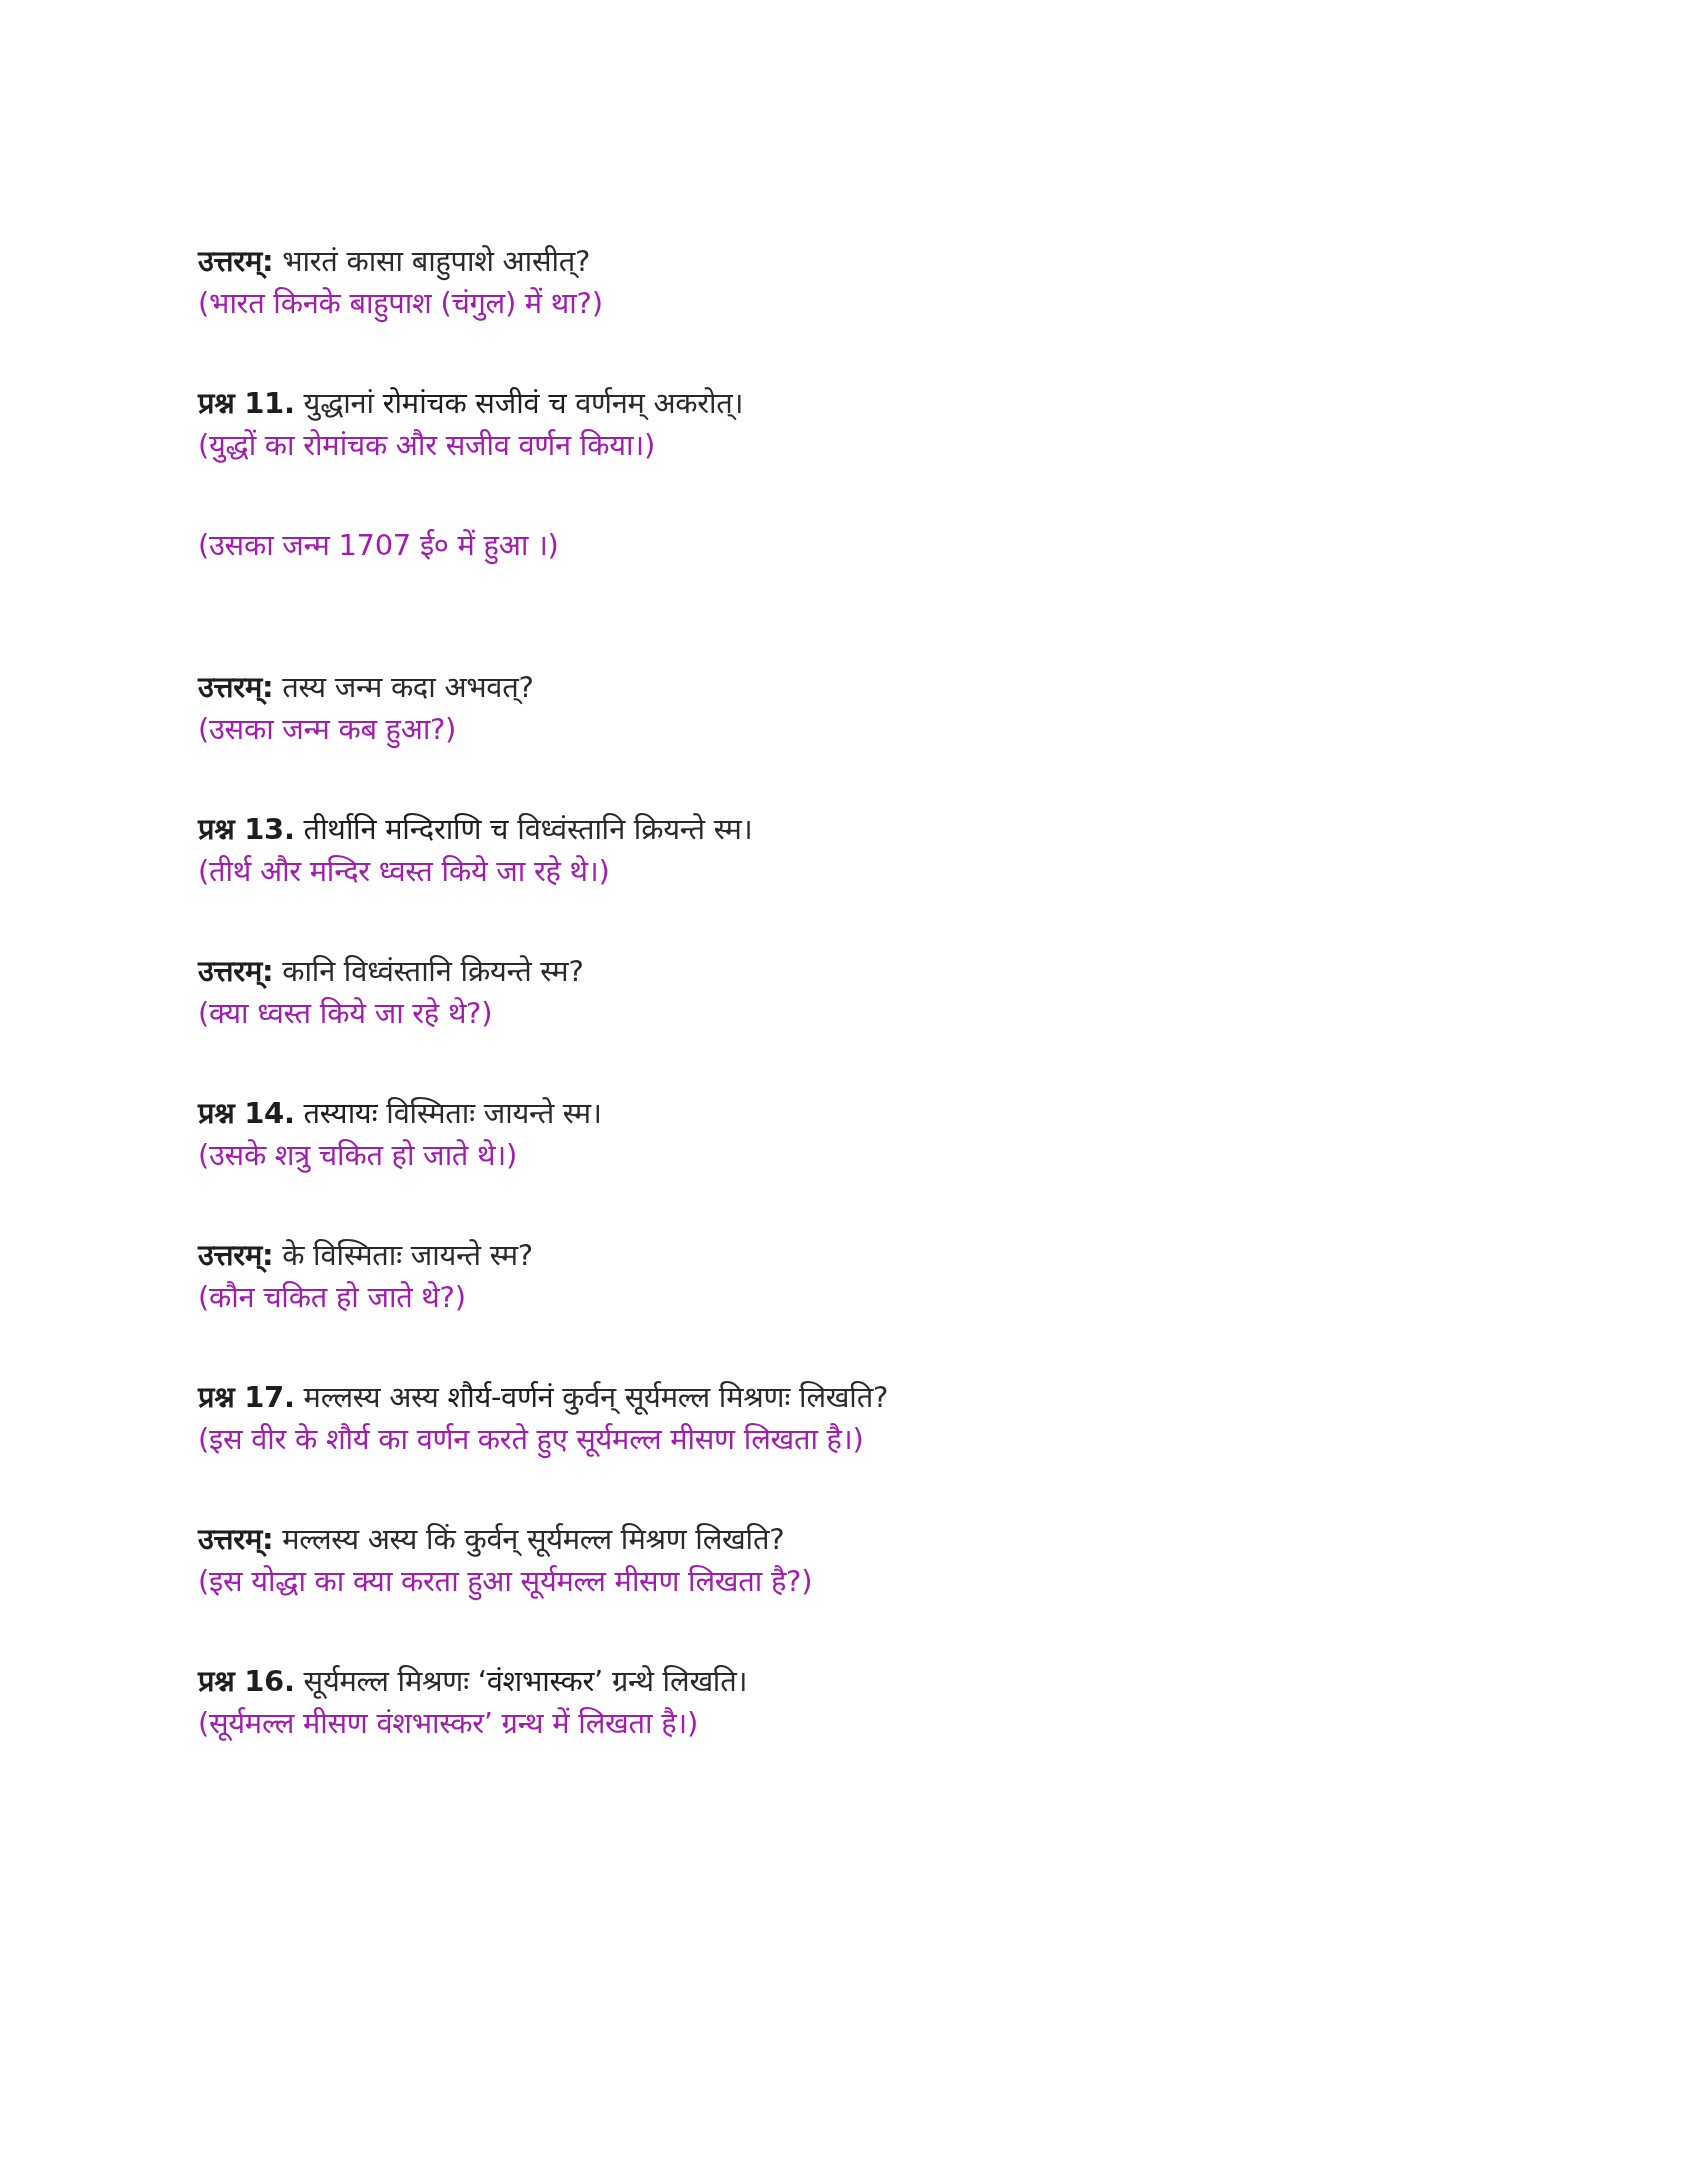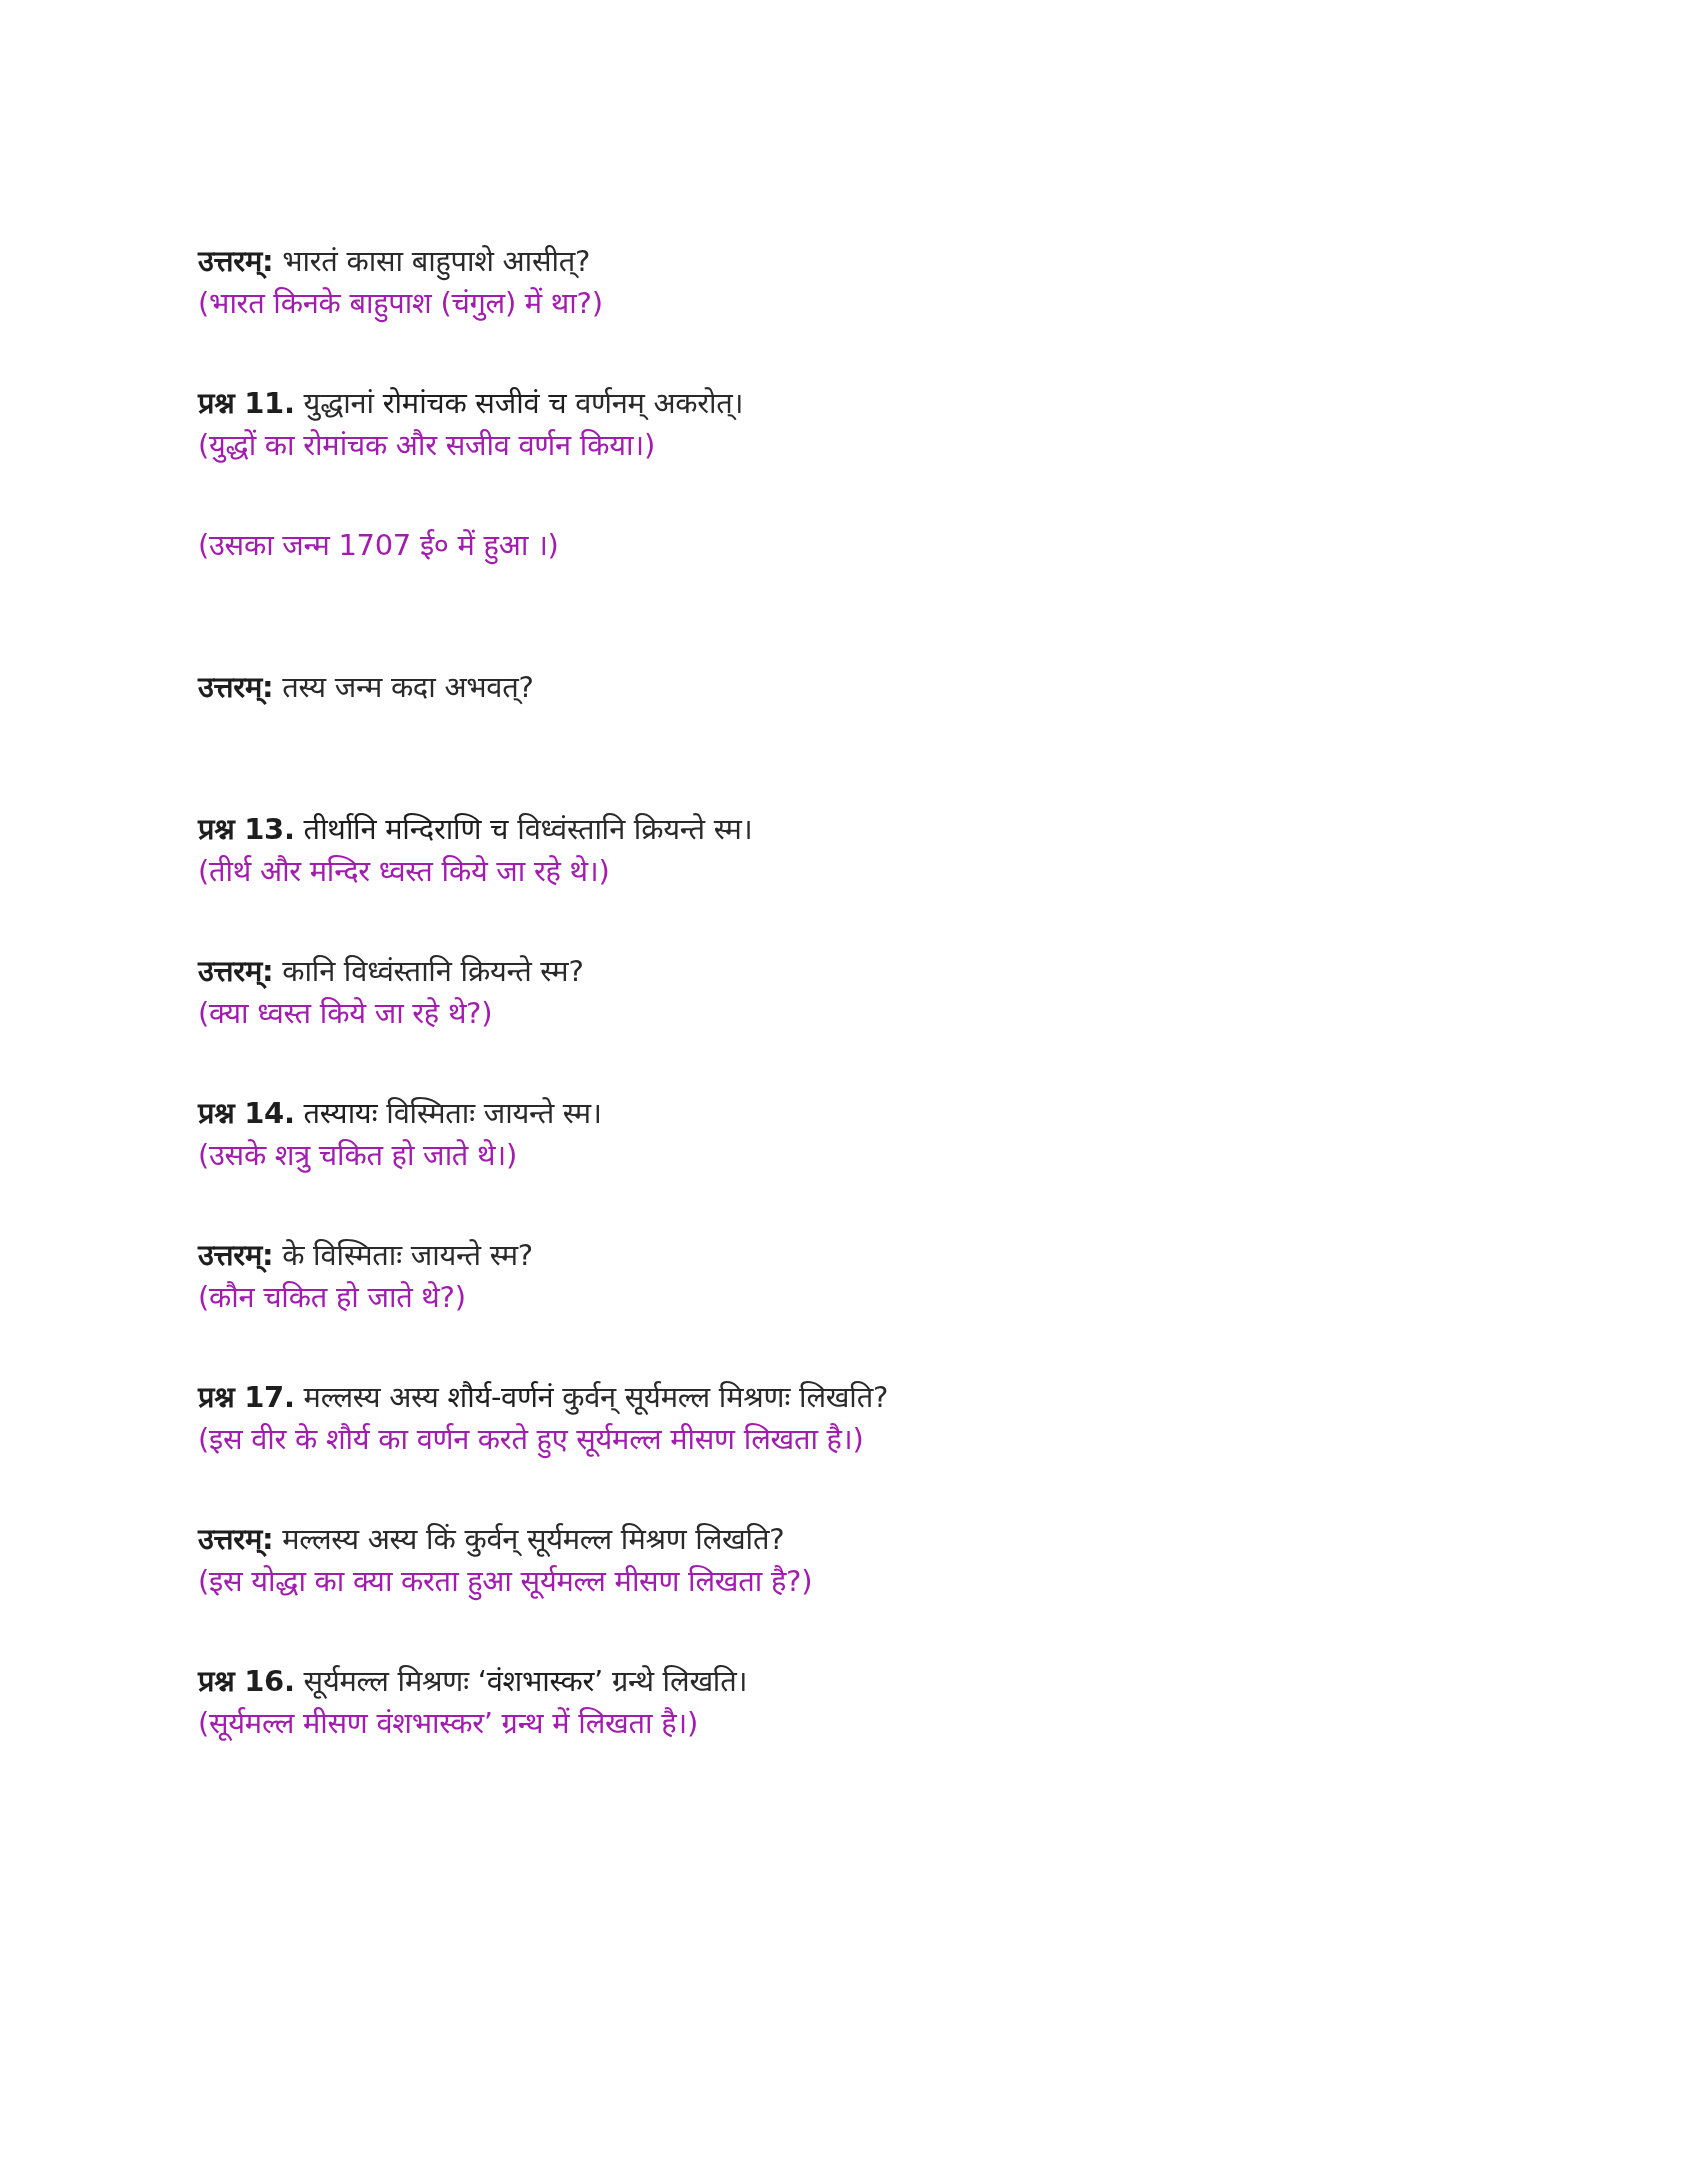--- a/index.html
+++ b/index.html
@@ -59,20 +59,21 @@
     <div class="line tr">(युद्धों का रोमांचक और सजीव वर्णन किया।)</div>
   </div>
 
 
   <div class="block">
     <div class="line tr">(उसका जन्म 1707 ई० में हुआ ।)</div>
   </div>
 
   <div class="block">
     <div class="line"><span class="label">उत्तरम्:</span><span> तस्य जन्म कदा अभवत्?</span></div>
+    <div class="line tr">(उसका जन्म कब हुआ?)</div>
   </div>
 
   <div class="block">
     <div class="line"><span class="label">प्रश्न 13.</span><span> </span><span class="b">तीर्थानि मन्दिराणि च</span><span> विध्वंस्तानि क्रियन्ते स्म।</span></div>
     <div class="line tr">(तीर्थ और मन्दिर ध्वस्त किये जा रहे थे।)</div>
   </div>
 
   <div class="block">
     <div class="line"><span class="label">उत्तरम्:</span><span> कानि विध्वंस्तानि क्रियन्ते स्म?</span></div>
     <div class="line tr">(क्या ध्वस्त किये जा रहे थे?)</div>

